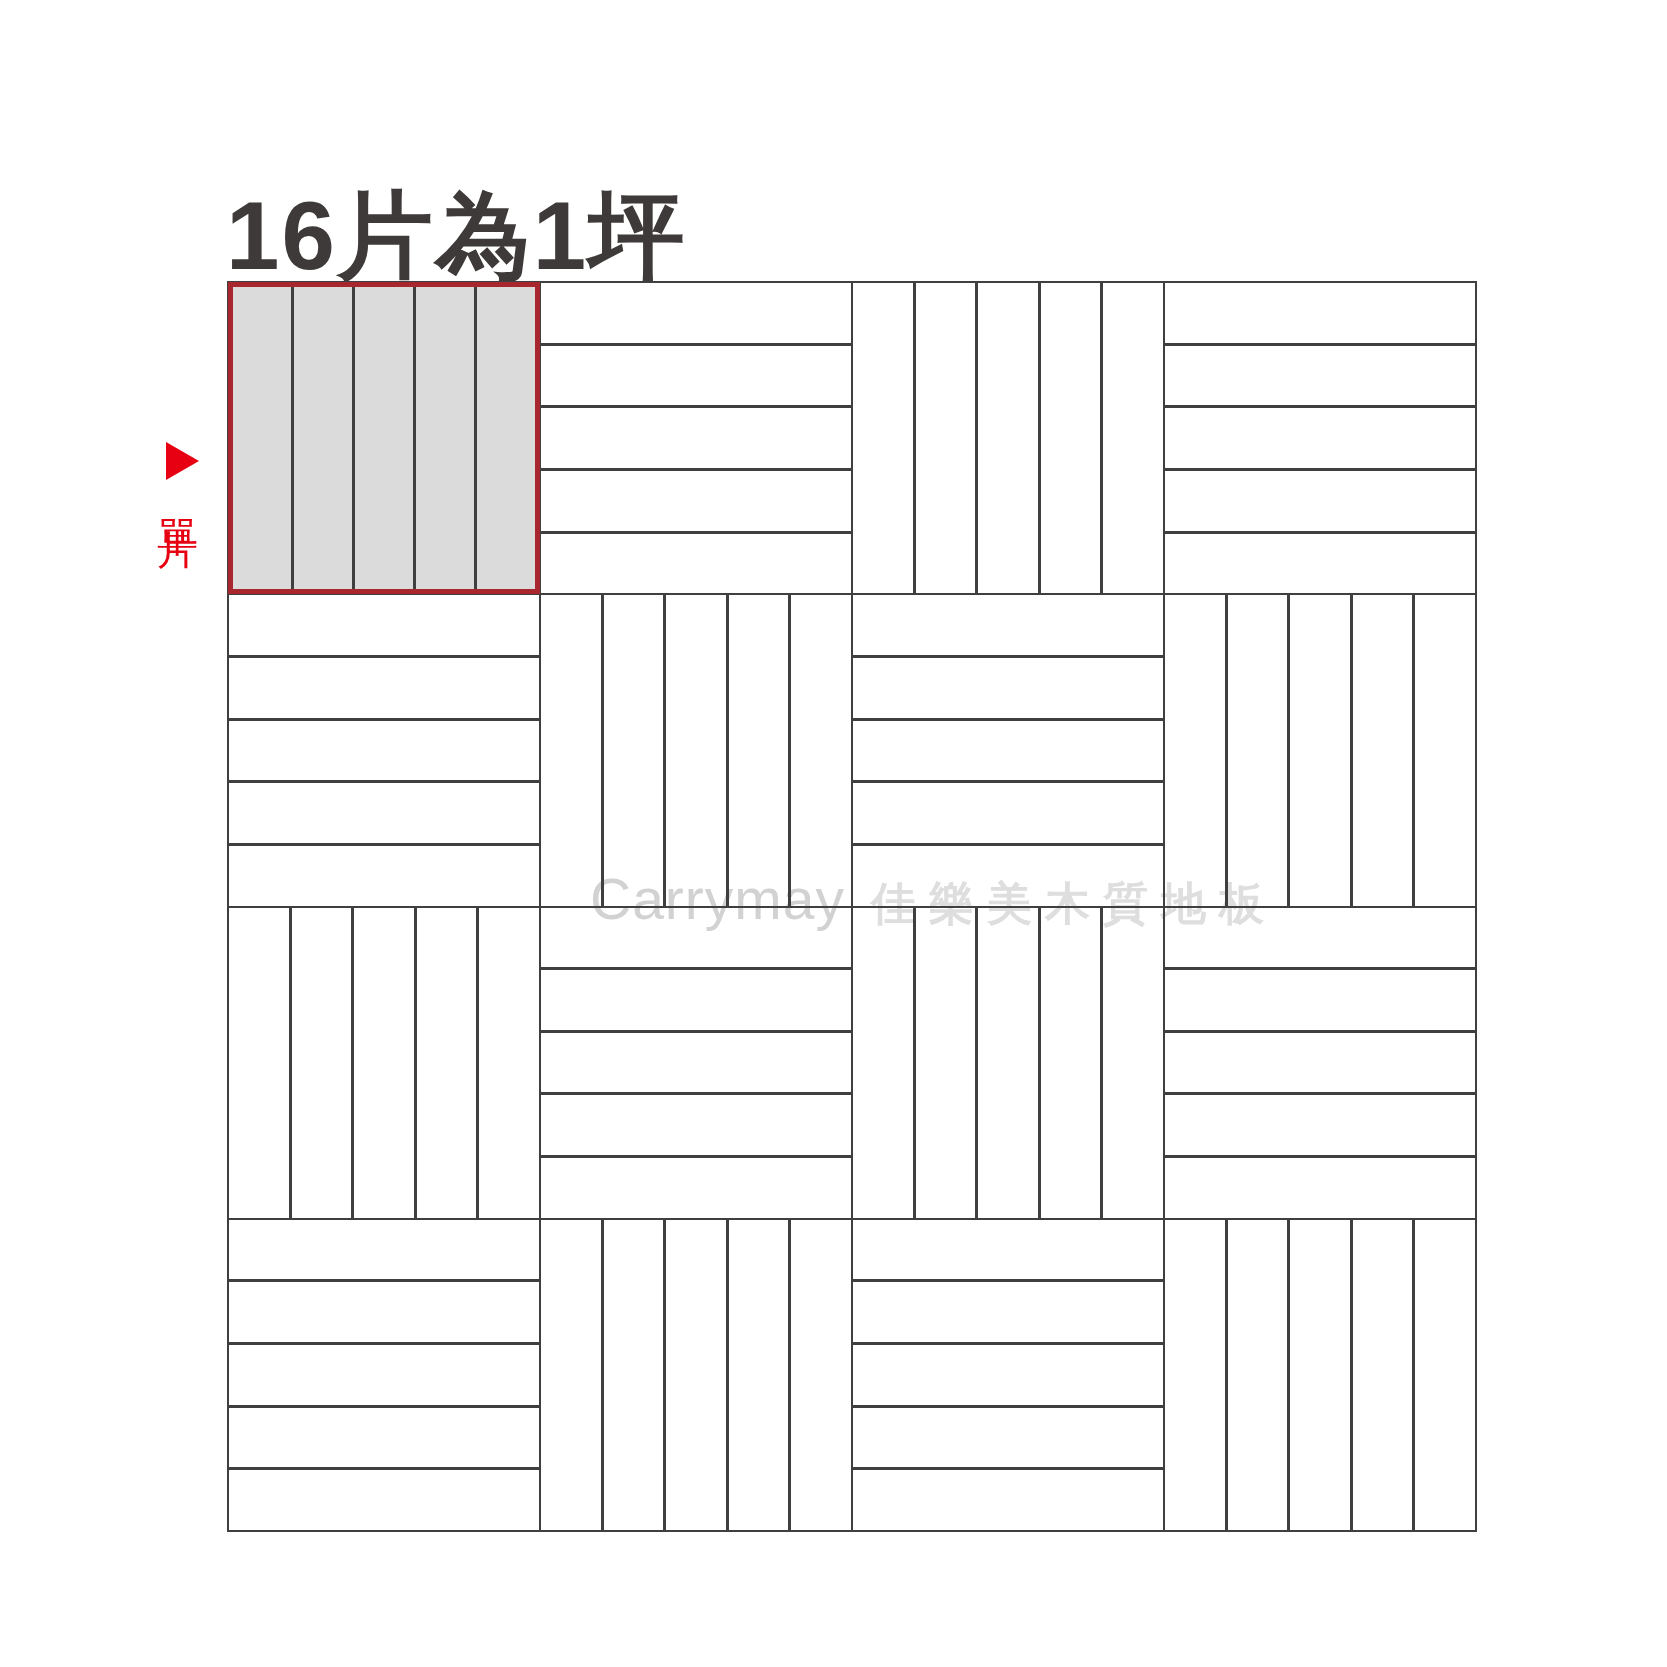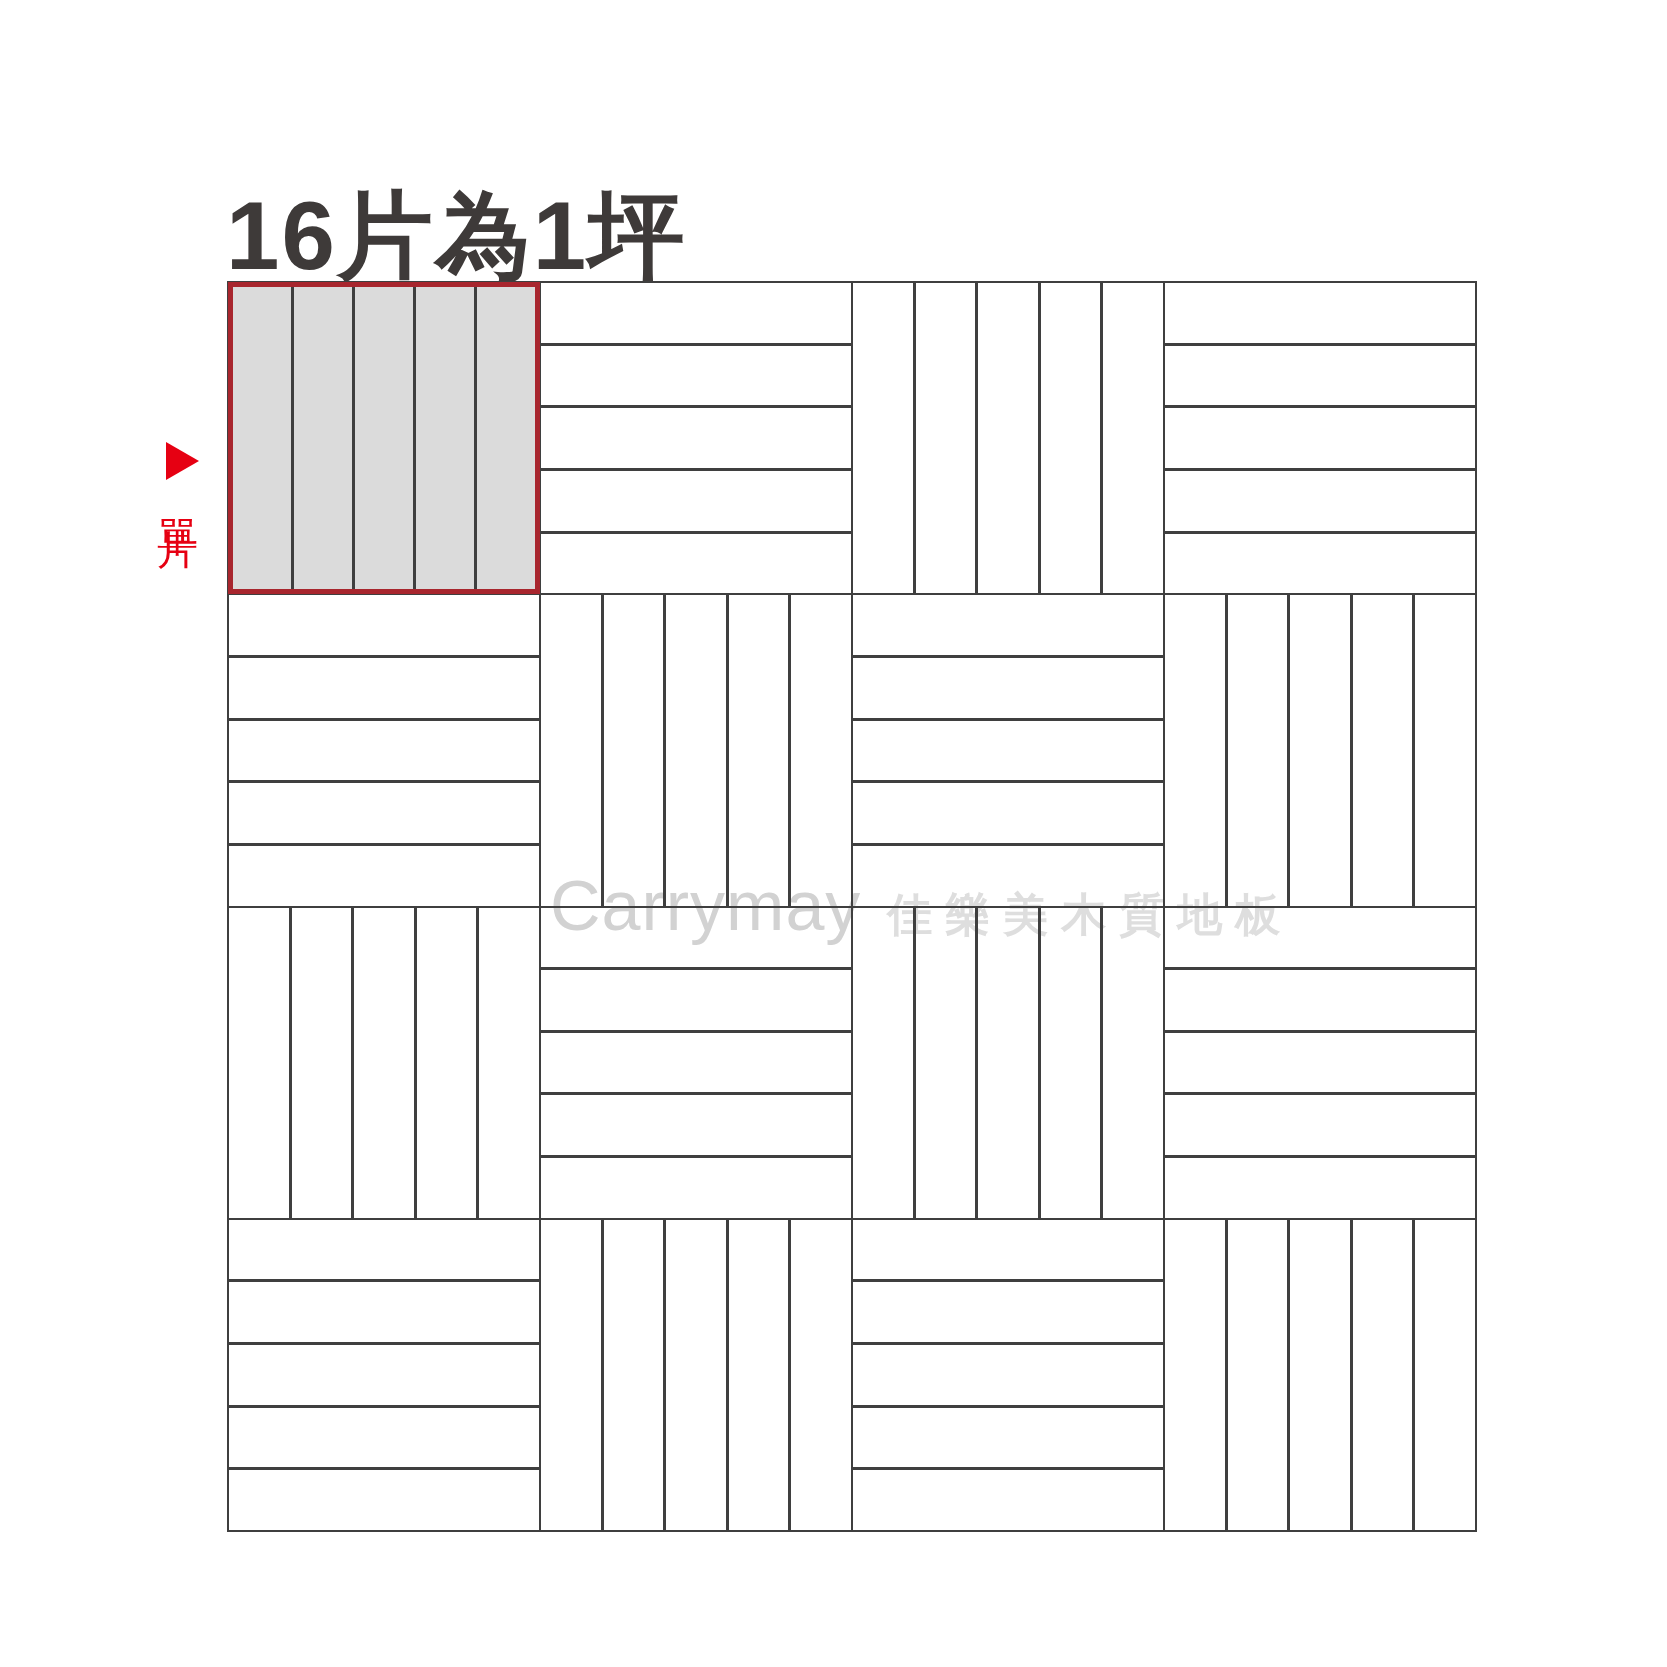--- a/index.html
+++ b/index.html
@@ -35,23 +35,24 @@
   .watermark {
     position:absolute;
     left:550px; top:866px;
     z-index:1;
     display:flex;
     align-items:baseline;
     gap:26px;
     white-space:nowrap;
   }
   .wm-latin {
-    font-size:70px;
+    font-size:57px;
     color:var(--wm-latin);
     letter-spacing:1px;
+    margin-left:40px;
   }
   .wm-cjk {
     font-size:45px;
     color:var(--wm-cjk);
     letter-spacing:13px;
     font-weight:bold;
   }
   .grid {
     position:absolute;
     left:227px; top:281px;

